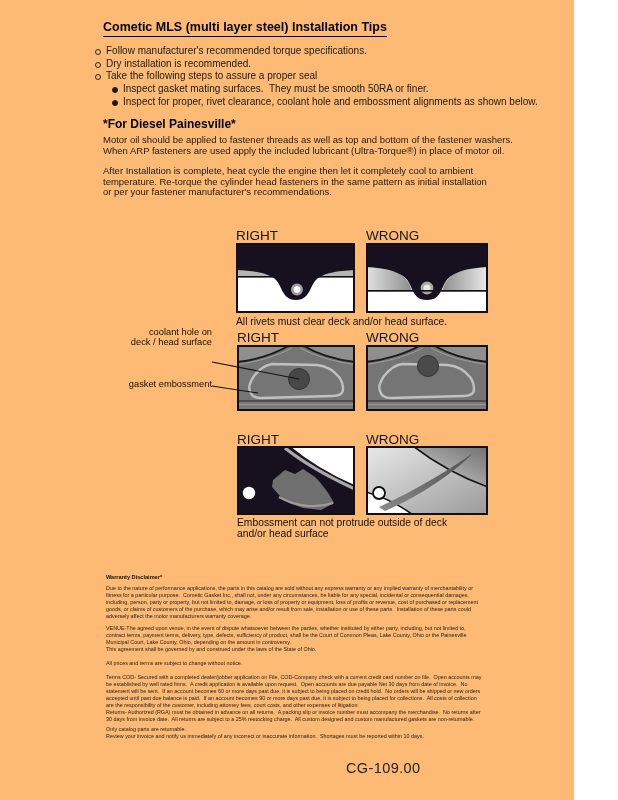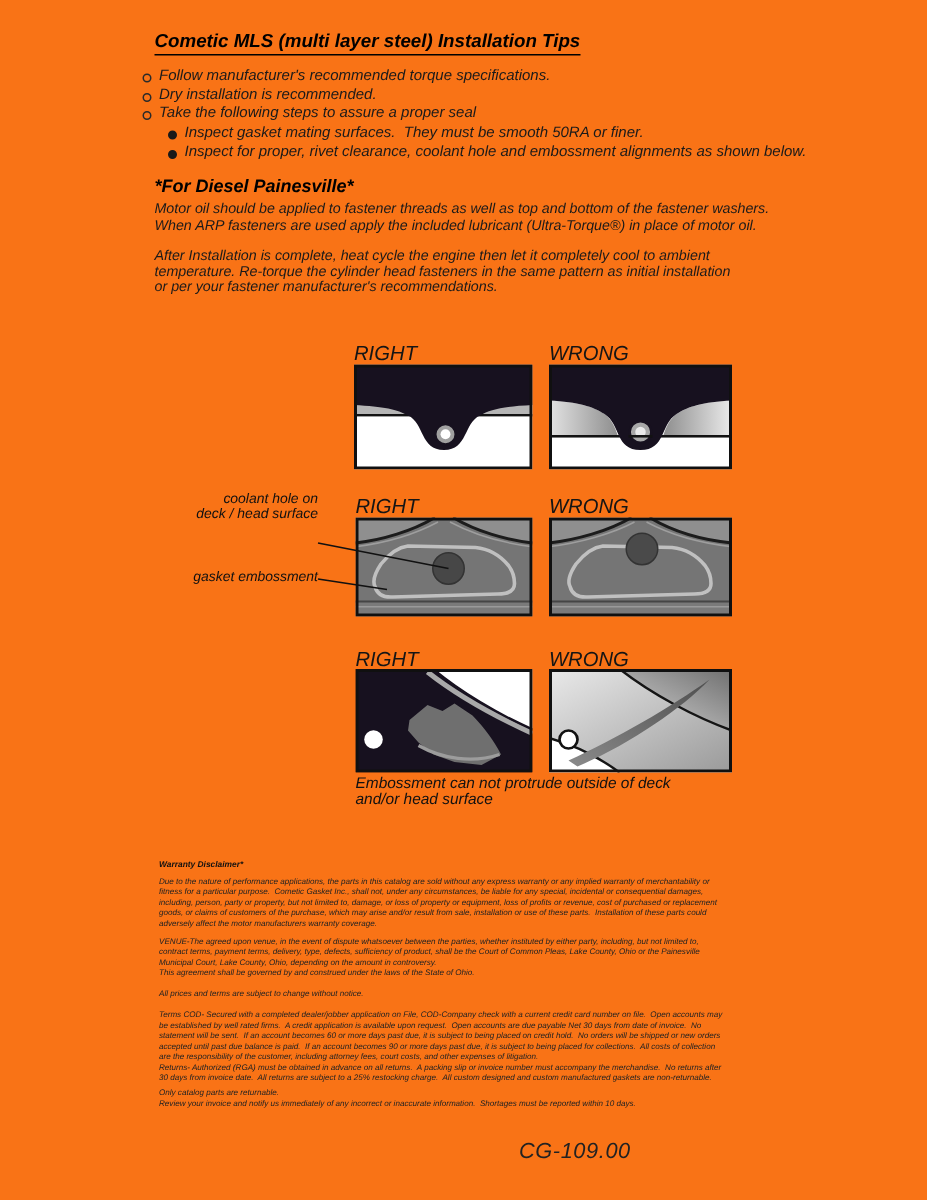--- a/index.html
+++ b/index.html
@@ -1,17 +1,17 @@
 <!DOCTYPE html>
 <html><head>
 <meta charset="utf-8">
 <style>
   html,body{margin:0;padding:0;background:#fff;}
-  .page{position:relative;width:618px;height:800px;background:#f97316;overflow:hidden;
-        font-family:"Liberation Sans",sans-serif;color:#1a1a1a;font-style:italic;}
+  .page{position:relative;width:574px;height:800px;background:#fdba74;overflow:hidden;
+        font-family:"Liberation Sans",sans-serif;color:#1a1a1a;}
   .abs{position:absolute;}
   .title{left:103px;top:20px;font-size:12.5px;font-weight:bold;color:#000;
          border-bottom:1.4px solid #000;padding-bottom:2px;white-space:pre;}
   .bullets{left:95px;top:44px;font-size:10px;color:#1a1a1a;}
   .brow{display:flex;align-items:center;height:12.8px;white-space:pre;}
   .brow.sub{margin-left:17px;}
   .bmark{width:4px;height:4px;border:1px solid #2a2a2a;border-radius:50%;
          margin:3px 5px 0 0;flex:0 0 auto;}
   .bmark.dot{background:#1a1a1a;border-color:#1a1a1a;}
   .h2{left:103px;top:117px;font-size:12px;font-weight:bold;color:#000;white-space:pre;}
@@ -96,20 +96,21 @@
       <path d="M122,24 C102,25 93,28 85,33 C81,36 78,41 76,48 L122,48 Z" fill="url(#wgr)"></path>
       <rect x="0" y="47" width="122" height="1.7" fill="#121212"></rect>
       <path d="M0,0 H122 V24 C102,25 93,28 85,33 C74,40 78,57 61,57 C44,57 48,40 37,33 C29,28 20,25 0,24 Z" fill="#17111f"></path>
       <circle cx="61" cy="45" r="7.2" fill="#a8a8a8" stroke="#17111f" stroke-width="1.6"></circle>
       <circle cx="61" cy="45" r="3.5" fill="#e9e9e9"></circle>
       <rect x="53" y="47" width="16" height="1.7" fill="#121212"></rect>
       <rect x="1" y="1" width="120" height="68" fill="none" stroke="#101010" stroke-width="2"></rect>
     </svg>
   </div>
 
+  <div class="abs dcaption" style="left:236px;top:316px;">All rivets must clear deck and/or head surface.</div>
 
   <div class="abs dlabel" style="left:237px;top:330px;width:118px;">RIGHT</div>
   <div class="abs dlabel" style="left:366px;top:330px;width:122px;">WRONG</div>
 
   <div class="abs callout" style="top:328px;">coolant hole on
 deck / head surface</div>
   <div class="abs callout" style="top:380px;">gasket embossment</div>
 
   <div class="abs dbox" style="left:237px;top:345px;">
     <svg width="118" height="66" viewBox="0 0 118 66">

